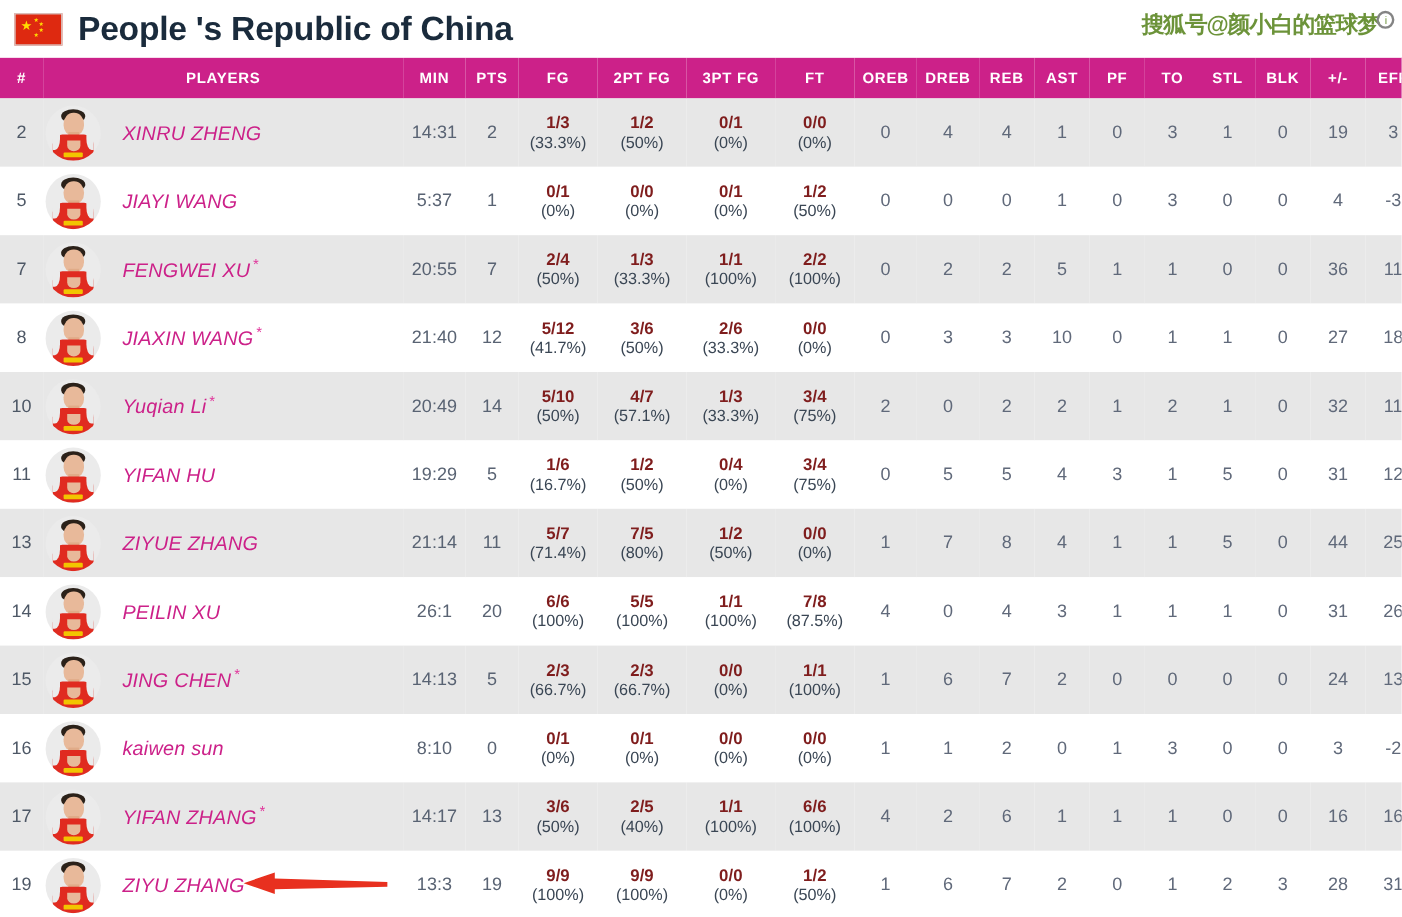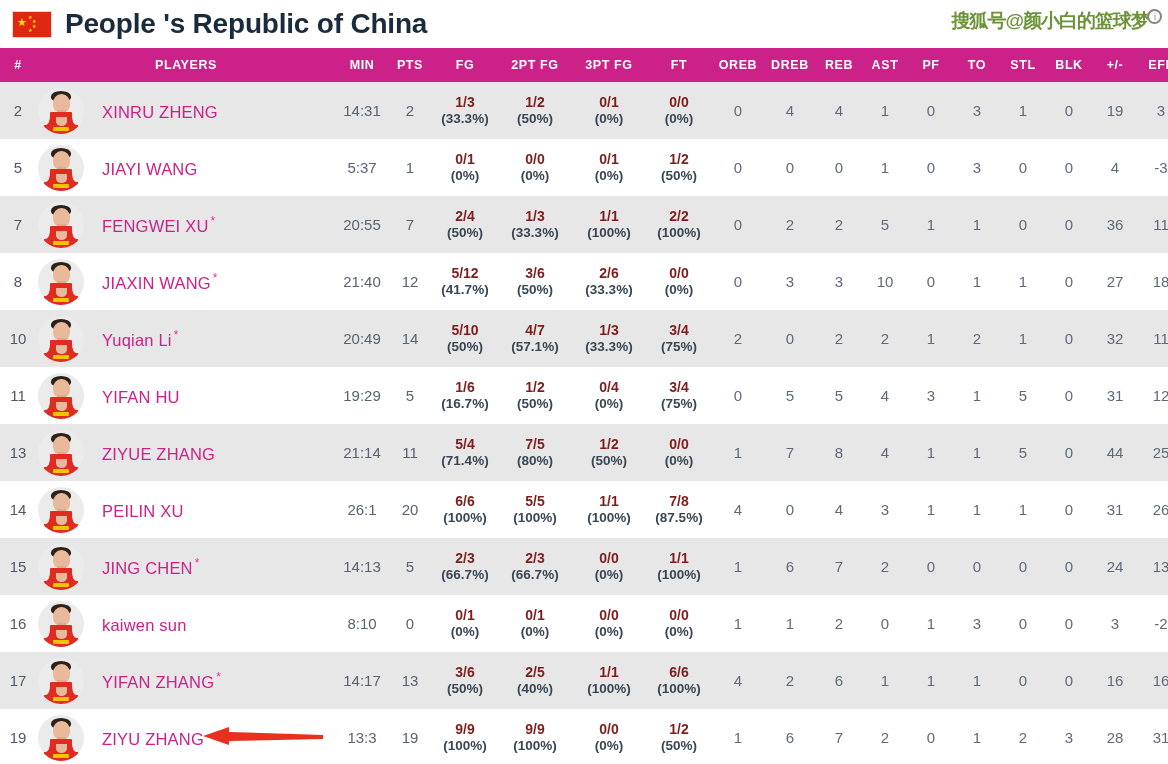--- a/index.html
+++ b/index.html
@@ -115,20 +115,21 @@
   td.c-num { font-size: 15px; color: #4e5866; }
   td.c-player { text-align: left; padding: 0; }
   td.c-min { font-size: 15px; color: #596373; }
   td.c-pts { font-size: 15px; color: #596373; }
   td.c-stat { font-size: 15px; color: #60697a; }
 
   .player-cell {
     display: flex;
     align-items: center;
     height: 57px;
+    font-style: italic;
   }
   .avatar {
     width: 46px; height: 46px;
     border-radius: 50%;
     background: #ebebeb;
     position: relative;
     overflow: hidden;
     flex: 0 0 auto;
     margin-left: 2px;
   }
@@ -211,21 +212,20 @@
   .shot .made {
     display: block;
     font-size: 14px;
     font-weight: bold;
     color: #7f1d1d;
   }
   .shot .pct {
     display: block;
     font-size: 13.5px;
     color: #3a4654;
-    font-weight: bold;
   }
 
   
   .arrow {
     position: absolute;
     left: 203px;
     top: 725px;
     width: 120px;
     height: 22px;
     pointer-events: none;
@@ -612,21 +612,21 @@
         </div>
         <span class="pname">
           <span>ZIYUE ZHANG</span><span class="starter"></span>
         </span>
       </div>
     </td>
         <td class="c-min">21:14</td>
         <td class="c-pts">11</td>
         <td>
         <div class="shot">
-          <span class="made">5/4</span>
+          <span class="made">5/7</span>
           <span class="pct">(71.4%)</span>
         </div>
       </td>
         <td>
         <div class="shot">
           <span class="made">7/5</span>
           <span class="pct">(80%)</span>
         </div>
       </td>
         <td>

